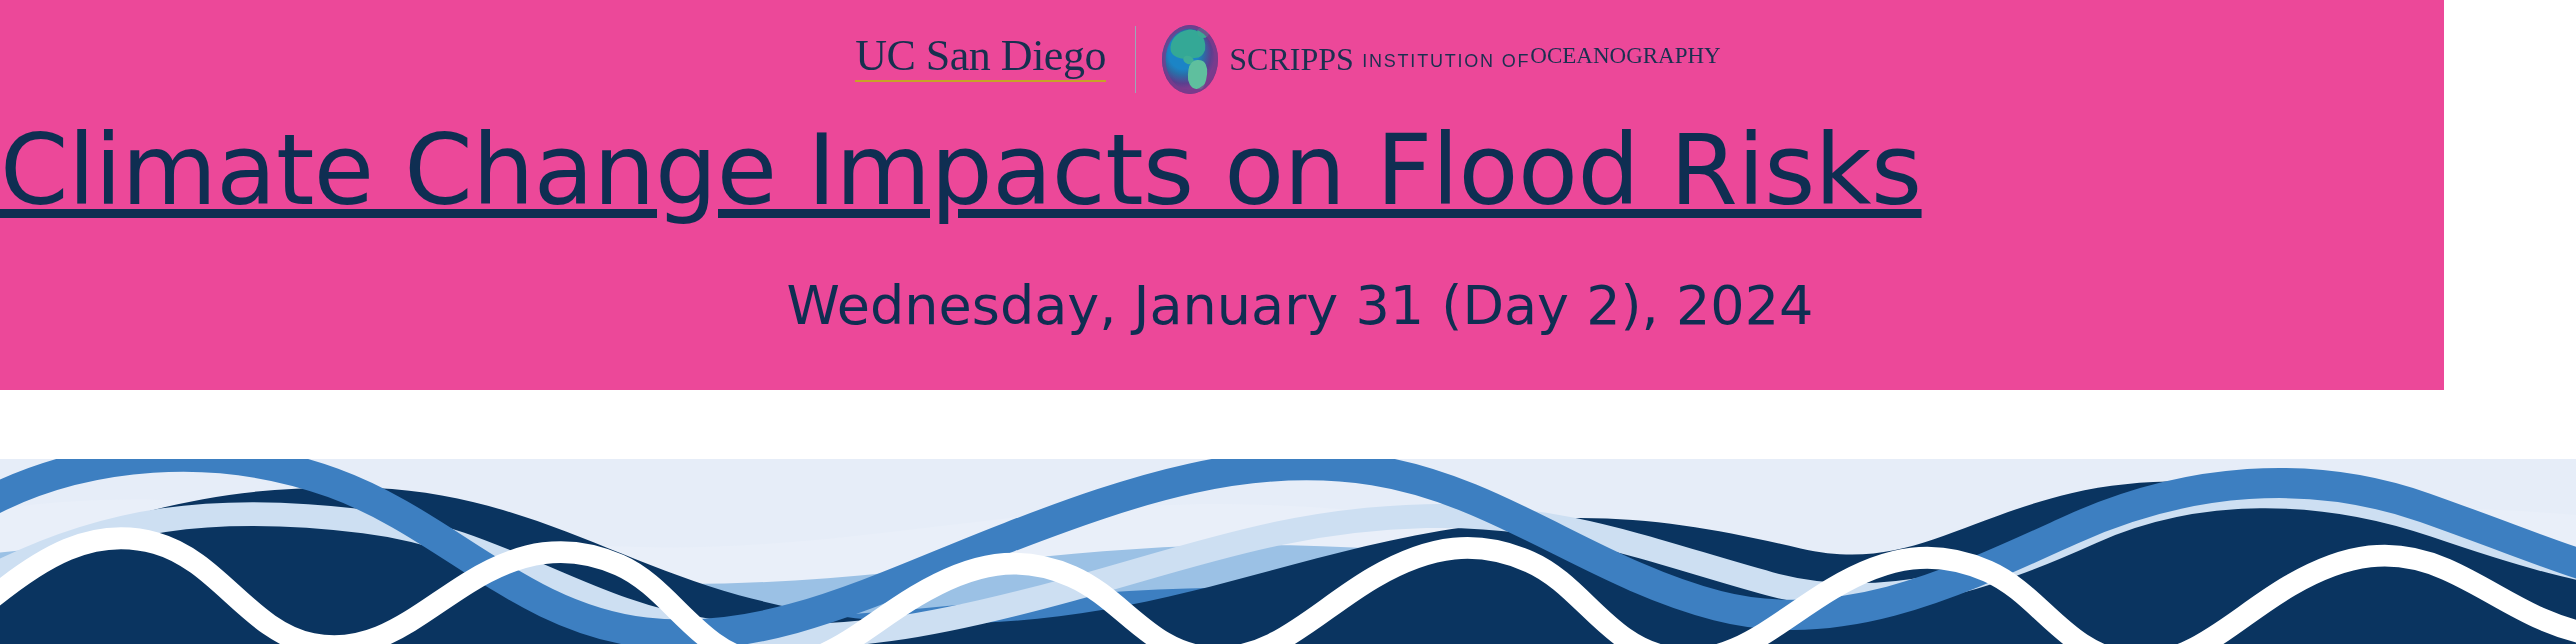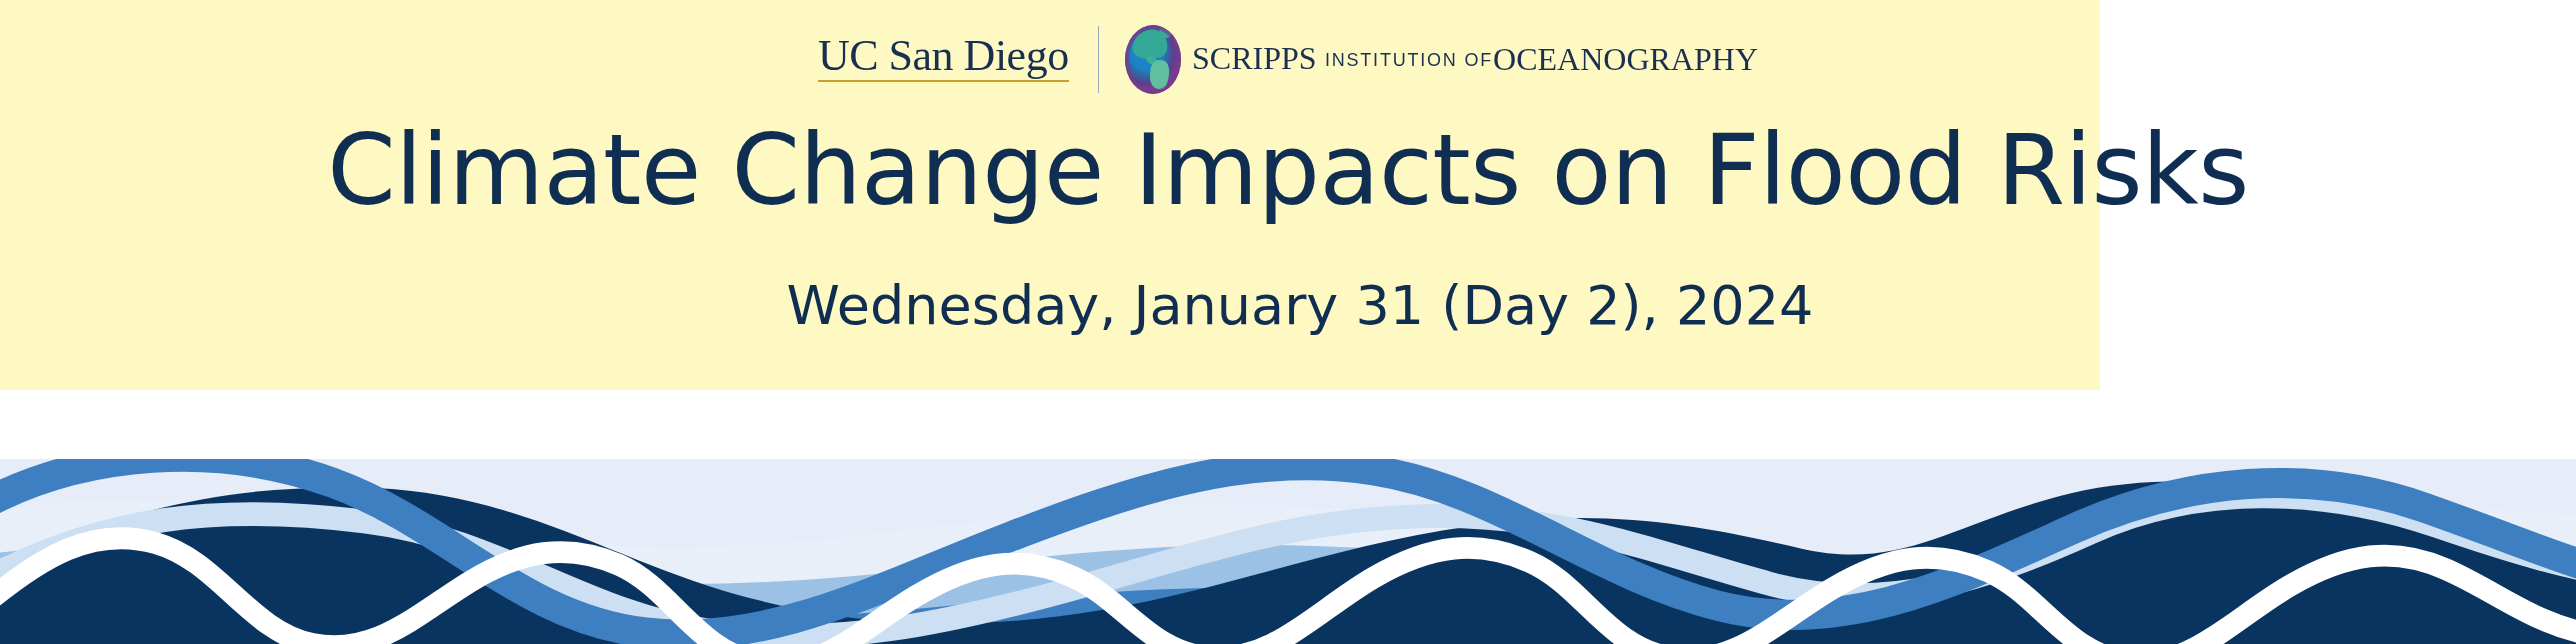--- a/index.html
+++ b/index.html
@@ -11,23 +11,23 @@
     width: 2576px;
     height: 644px;
     overflow: hidden;
     font-family: "Liberation Sans", sans-serif;
   }
 
   #banner {
     position: absolute;
     left: 0;
     top: 0;
-    width: 2100px;
+    width: 2444px;
     height: 390px;
-    background: #fef9c3;
+    background: #ec4899;
   }
 
   
   #logo-lockup {
     position: absolute;
     left: 0;
     top: 20px;
     width: 2576px;
     height: 78px;
     display: flex;
@@ -141,41 +141,41 @@
   #scripps-sub {
     font-family: "Liberation Sans", sans-serif;
     font-size: 18px;
     letter-spacing: 1.8px;
     color: #1b3050;
     position: relative;
     top: -3.1px;
   }
   #scripps-line2 {
     font-family: "Liberation Serif", serif;
-    font-size: 32px;
+    font-size: 23px;
     line-height: 1.02;
     color: #1b3050;
     white-space: nowrap;
     margin-top: 1px;
   }
 
   
   #page-title {
     position: absolute;
     left: 0;
     top: 121px;
     width: 2576px;
-    text-align: center;
     font-family: "DejaVu Sans", sans-serif;
     font-weight: 400;
     font-size: 98px;
     line-height: 1;
     letter-spacing: -0.5px;
     color: #0f2e52;
     white-space: nowrap;
+    text-decoration: underline;
   }
   #page-subtitle {
     position: absolute;
     left: 0;
     top: 279px;
     width: 2576px;
     text-align: center;
     font-family: "DejaVu Sans", sans-serif;
     font-weight: 400;
     font-size: 54px;

